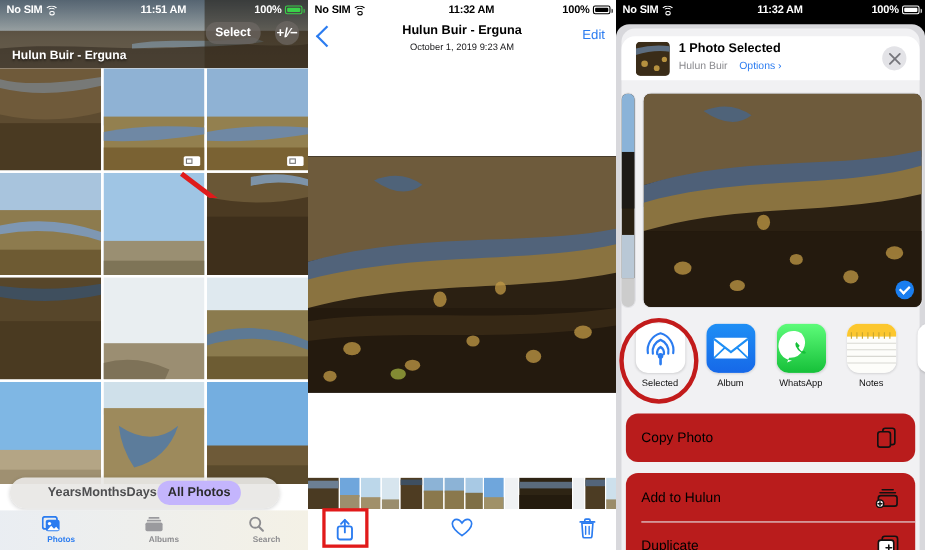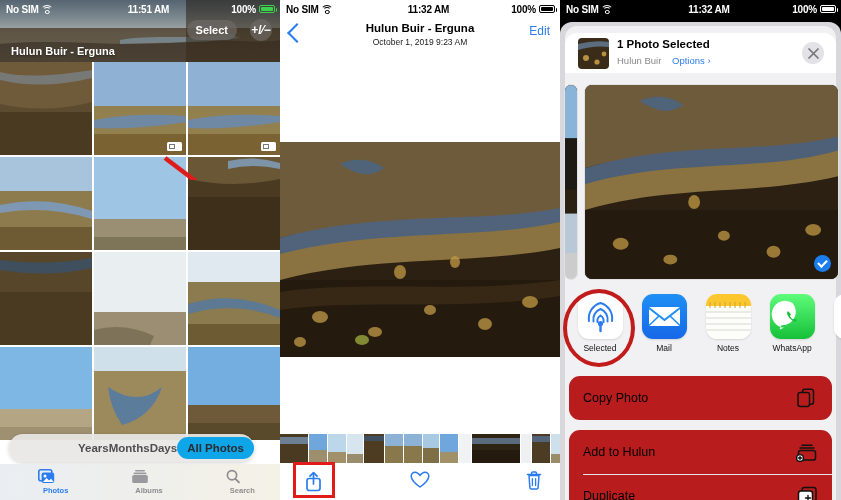--- a/index.html
+++ b/index.html
@@ -41,24 +41,24 @@
   .p1-plusminus{position:absolute;right:8px;top:19px;width:22px;height:22px;border-radius:50%;
              background:rgba(110,104,100,.72);color:#fff;font-size:12px;font-weight:bold;display:flex;align-items:center;justify-content:center;}
 
   .p1-grid{position:absolute;top:62px;left:0;width:280px;height:400px;display:grid;
            grid-template-columns:repeat(3,1fr);grid-auto-rows:93px;gap:2px;}
   .cell{position:relative;overflow:hidden;}
   .cell .vidbadge{position:absolute;right:4px;bottom:4px;width:15px;height:9px;background:#fff;border-radius:1.5px;}
   .cell .vidbadge::before{content:"";position:absolute;left:2px;top:2px;width:6px;height:5px;border:1.2px solid #777;box-sizing:border-box;}
 
   .p1-segmented{position:absolute;left:9px;bottom:38px;width:245px;height:28px;border-radius:14px;
-                background:rgba(232,231,229,.92);display:flex;align-items:center;justify-content:flex-end;
+                background:rgba(232,231,229,.92);display:flex;align-items:center;justify-content:center;
                 box-shadow:0 1px 4px rgba(0,0,0,.18);}
   .p1-segmented span{font-size:11.5px;font-weight:bold;color:#4e4e50;}
-  .p1-segmented .seg-on{background:#0ea5e9;color:#2b2b2d;border-radius:12px;padding:5px 10px;}
+  .p1-segmented .seg-on{background:#c4b5fd;color:#2b2b2d;border-radius:12px;padding:5px 10px;}
 
   .p1-tabbar{position:absolute;bottom:0;left:0;width:280px;height:36px;
              background:linear-gradient(90deg,rgba(232,236,241,.93),rgba(243,240,228,.93));
              display:flex;align-items:center;}
   .tab{flex:1;display:flex;flex-direction:column;align-items:center;gap:2px;}
   .tab .lbl{font-size:7.5px;font-weight:bold;color:#8d8d90;padding-left:18px;}
   .tab.active .lbl{color:#2b7cf0;}
 
   
   .p2-nav{position:absolute;top:18px;left:0;width:280px;height:42px;background:#fff;}
@@ -528,21 +528,37 @@
             <stop offset="0" stop-color="#1f8ff5"></stop>
                   <stop offset="1" stop-color="#1668e8"></stop>
                 </linearGradient>
               </defs>
             <rect width="45" height="45" fill="url(#mg)"></rect>
             <rect x="7" y="13" width="31" height="19" rx="1.5" fill="#fff"></rect>
             <path d="M7 14 L22.5 26 L38 14" fill="none" stroke="#1f8ff5" stroke-width="2"></path>
             <path d="M7 31.5 L17 22 M38 31.5 L28 22" stroke="#1f8ff5" stroke-width="1.6"></path>
           </svg>
         </div>
-        <div class="nm">Mail</div>
+        <div class="nm">Album</div>
+      </div>
+      <div class="app">
+        <div class="ic">
+          <svg viewBox="0 0 45 45">
+              <defs>
+                <linearGradient id="wg" x1="0" y1="0" x2="0" y2="1">
+            <stop offset="0" stop-color="#5efc7a"></stop>
+                  <stop offset="1" stop-color="#16c039"></stop>
+                </linearGradient>
+              </defs>
+            <rect width="45" height="45" fill="url(#wg)"></rect>
+            <path d="M22.5 9 A13.5 13.5 0 1 0 14 33.8 L9.5 35.5 L11.4 31.2 A13.5 13.5 0 0 0 22.5 9 Z" fill="#fff"></path>
+            <path d="M18 17 q-1.6 1.4 -0.6 3.8 q1.6 4 5.6 6.2 q2.6 1.2 3.8 -0.4 l-1.8 -1.8 l-2 0.8 q-2.2 -1.4 -3.2 -3.6 l1.2 -1.6 Z" fill="#16c039"></path>
+          </svg>
+        </div>
+        <div class="nm">WhatsApp</div>
       </div>
       <div class="app">
         <div class="ic">
           <svg viewBox="0 0 45 45">
               <rect width="45" height="45" fill="#fdfdfa"></rect>
             <rect width="45" height="12" fill="#fcc72e"></rect>
             <g stroke="#d8d8d2" stroke-width="1">
                 <line x1="0" y1="18" x2="45" y2="18"></line>
                 <line x1="0" y1="24" x2="45" y2="24"></line>
                 <line x1="0" y1="30" x2="45" y2="30"></line>
@@ -558,36 +574,20 @@
                 <line x1="34" y1="8" x2="34" y2="14"></line>
                 <line x1="39" y1="8" x2="39" y2="14"></line>
               </g>
           </svg>
         </div>
         <div class="nm">Notes</div>
       </div>
       <div class="app">
         <div class="ic">
           <svg viewBox="0 0 45 45">
-              <defs>
-                <linearGradient id="wg" x1="0" y1="0" x2="0" y2="1">
-            <stop offset="0" stop-color="#5efc7a"></stop>
-                  <stop offset="1" stop-color="#16c039"></stop>
-                </linearGradient>
-              </defs>
-            <rect width="45" height="45" fill="url(#wg)"></rect>
-            <path d="M22.5 9 A13.5 13.5 0 1 0 14 33.8 L9.5 35.5 L11.4 31.2 A13.5 13.5 0 0 0 22.5 9 Z" fill="#fff"></path>
-            <path d="M18 17 q-1.6 1.4 -0.6 3.8 q1.6 4 5.6 6.2 q2.6 1.2 3.8 -0.4 l-1.8 -1.8 l-2 0.8 q-2.2 -1.4 -3.2 -3.6 l1.2 -1.6 Z" fill="#16c039"></path>
-          </svg>
-        </div>
-        <div class="nm">WhatsApp</div>
-      </div>
-      <div class="app">
-        <div class="ic">
-          <svg viewBox="0 0 45 45">
               <rect width="45" height="45" fill="#fff"></rect>
             <circle cx="12" cy="11" r="5" fill="#1f8ff5"></circle>
               <circle cx="12" cy="11" r="1.8" fill="#fff"></circle>
             <circle cx="12" cy="23" r="5" fill="#fc3b30"></circle>
               <circle cx="12" cy="23" r="1.8" fill="#fff"></circle>
             <circle cx="12" cy="35" r="5" fill="#ffa21f"></circle>
               <circle cx="12" cy="35" r="1.8" fill="#fff"></circle>
           </svg>
         </div>
 

